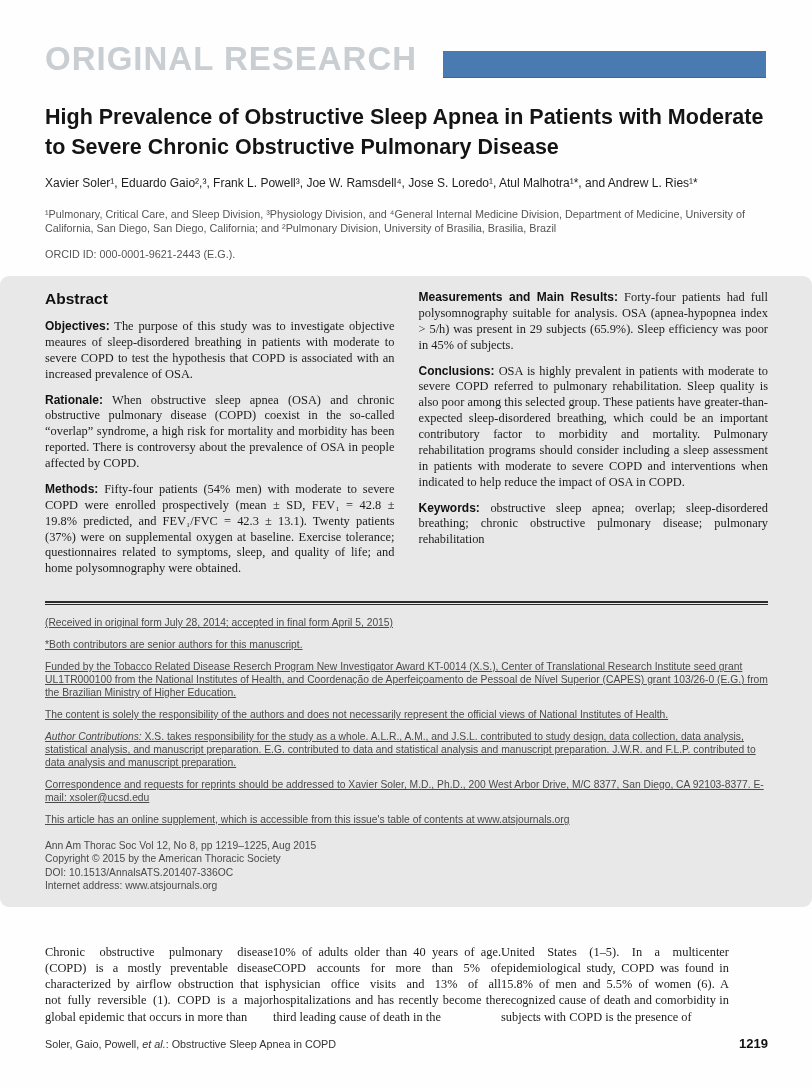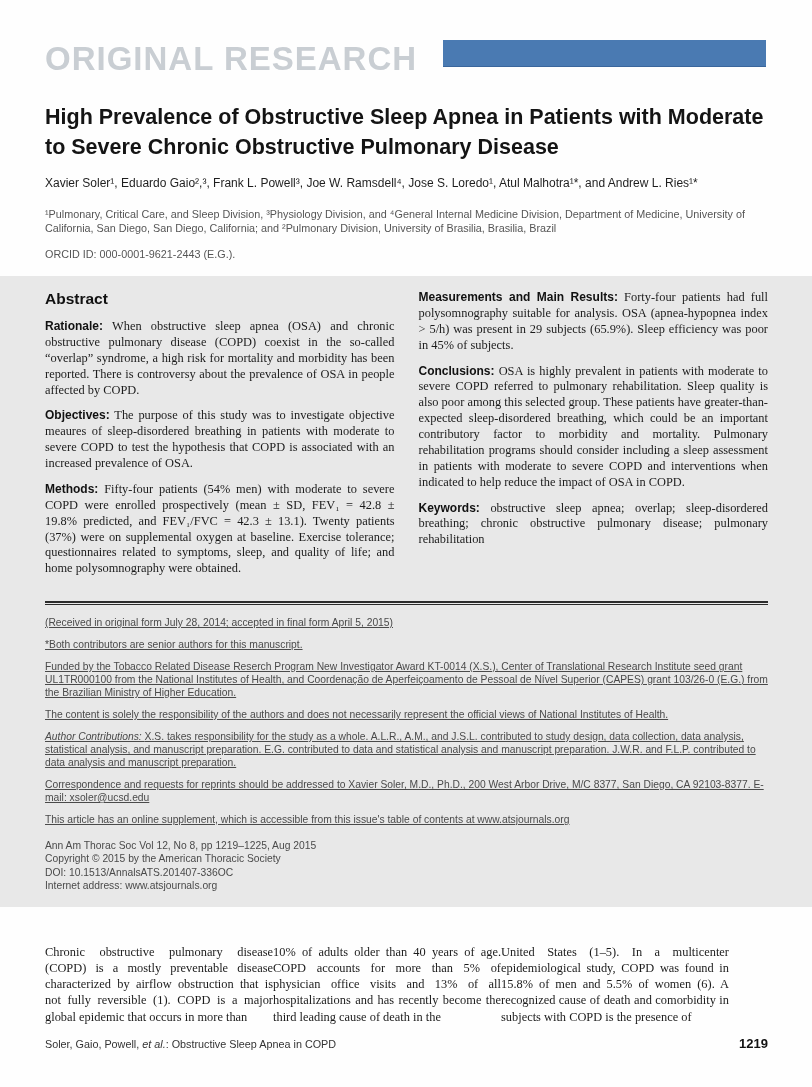--- a/index.html
+++ b/index.html
@@ -11,21 +11,21 @@
   html,body{background:#ffffff;}
   body{font-family:"Liberation Sans",sans-serif;}
   .page{
     position:relative;
     width:812px;height:1087px;
     background:#fefefe;
     overflow:hidden;
   }
   
   .top{padding:40px 44px 0 45px;}
-  .kicker-row{display:flex;align-items:flex-start;margin-bottom:24px;}
+  .kicker-row{display:flex;align-items:flex-end;margin-bottom:24px;}
   .kicker{
     font-size:33px;font-weight:bold;letter-spacing:1px;
     color:var(--kicker);white-space:nowrap;
   }
   .kicker-bar{
     flex:1;height:27px;margin-left:26px;margin-right:2px;
     background:var(--accent);
     border-right:2px solid #38movie629e;
     border-bottom:1px solid #3a669c;
   }
@@ -40,20 +40,21 @@
   .affil{
     font-size:10.8px;line-height:1.32;color:#555;
     margin-bottom:13px;max-width:740px;
   }
   .orcid{font-size:10.8px;color:#555;margin-bottom:16px;}
   
   .band{
     background:var(--band);
     padding:14px 44px 14px 45px;
     min-height:610px;
+    border-radius:9px;
   }
   .abs-cols{display:flex;gap:24px;}
   .abs-col{width:350px;}
   .abs-heading{
     font-size:15.5px;font-weight:bold;color:#111;
     margin-bottom:11px;
   }
   .abs-p{
     font-family:"Liberation Serif",serif;
     font-size:12.4px;line-height:1.28;color:#1b1b1b;
@@ -109,22 +110,22 @@
     <h1 class="title">High Prevalence of Obstructive Sleep Apnea in Patients with Moderate to Severe Chronic Obstructive Pulmonary Disease</h1>
     <p class="authors">Xavier Soler¹, Eduardo Gaio²,³, Frank L. Powell³, Joe W. Ramsdell⁴, Jose S. Loredo¹, Atul Malhotra¹*, and Andrew L. Ries¹*</p>
     <p class="affil">¹Pulmonary, Critical Care, and Sleep Division, ³Physiology Division, and ⁴General Internal Medicine Division, Department of Medicine, University of California, San Diego, San Diego, California; and ²Pulmonary Division, University of Brasilia, Brasilia, Brazil</p>
     <p class="orcid">ORCID ID: 000-0001-9621-2443 (E.G.).</p>
   </div>
 
   <div class="band">
     <div class="abs-cols">
       <div class="abs-col">
         <h2 class="abs-heading">Abstract</h2>
+        <p class="abs-p"><b class="abs-label">Objectives:</b> <span>The purpose of this study was to investigate objective meaures of sleep-disordered breathing in patients with moderate to severe COPD to test the hypothesis that COPD is associated with an increased prevalence of OSA.</span></p>
         <p class="abs-p"><b class="abs-label">Rationale:</b> <span>When obstructive sleep apnea (OSA) and chronic obstructive pulmonary disease (COPD) coexist in the so-called “overlap” syndrome, a high risk for mortality and morbidity has been reported. There is controversy about the prevalence of OSA in people affected by COPD.</span></p>
-        <p class="abs-p"><b class="abs-label">Objectives:</b> <span>The purpose of this study was to investigate objective meaures of sleep-disordered breathing in patients with moderate to severe COPD to test the hypothesis that COPD is associated with an increased prevalence of OSA.</span></p>
         <p class="abs-p"><b class="abs-label">Methods:</b> <span>Fifty-four patients (54% men) with moderate to severe COPD were enrolled prospectively (mean ± SD, FEV₁ = 42.8 ± 19.8% predicted, and FEV₁/FVC = 42.3 ± 13.1). Twenty patients (37%) were on supplemental oxygen at baseline. Exercise tolerance; questionnaires related to symptoms, sleep, and quality of life; and home polysomnography were obtained.</span></p>
       </div>
       <div class="abs-col">
         <p class="abs-p"><b class="abs-label">Measurements and Main Results:</b> <span>Forty-four patients had full polysomnography suitable for analysis. OSA (apnea-hypopnea index &gt; 5/h) was present in 29 subjects (65.9%). Sleep efficiency was poor in 45% of subjects.</span></p>
         <p class="abs-p"><b class="abs-label">Conclusions:</b> <span>OSA is highly prevalent in patients with moderate to severe COPD referred to pulmonary rehabilitation. Sleep quality is also poor among this selected group. These patients have greater-than-expected sleep-disordered breathing, which could be an important contributory factor to morbidity and mortality. Pulmonary rehabilitation programs should consider including a sleep assessment in patients with moderate to severe COPD and interventions when indicated to help reduce the impact of OSA in COPD.</span></p>
         <p class="abs-p"><b class="abs-label">Keywords:</b> <span>obstructive sleep apnea; overlap; sleep-disordered breathing; chronic obstructive pulmonary disease; pulmonary rehabilitation</span></p>
       </div>
     </div>
 
     <div class="double-rule"></div>

